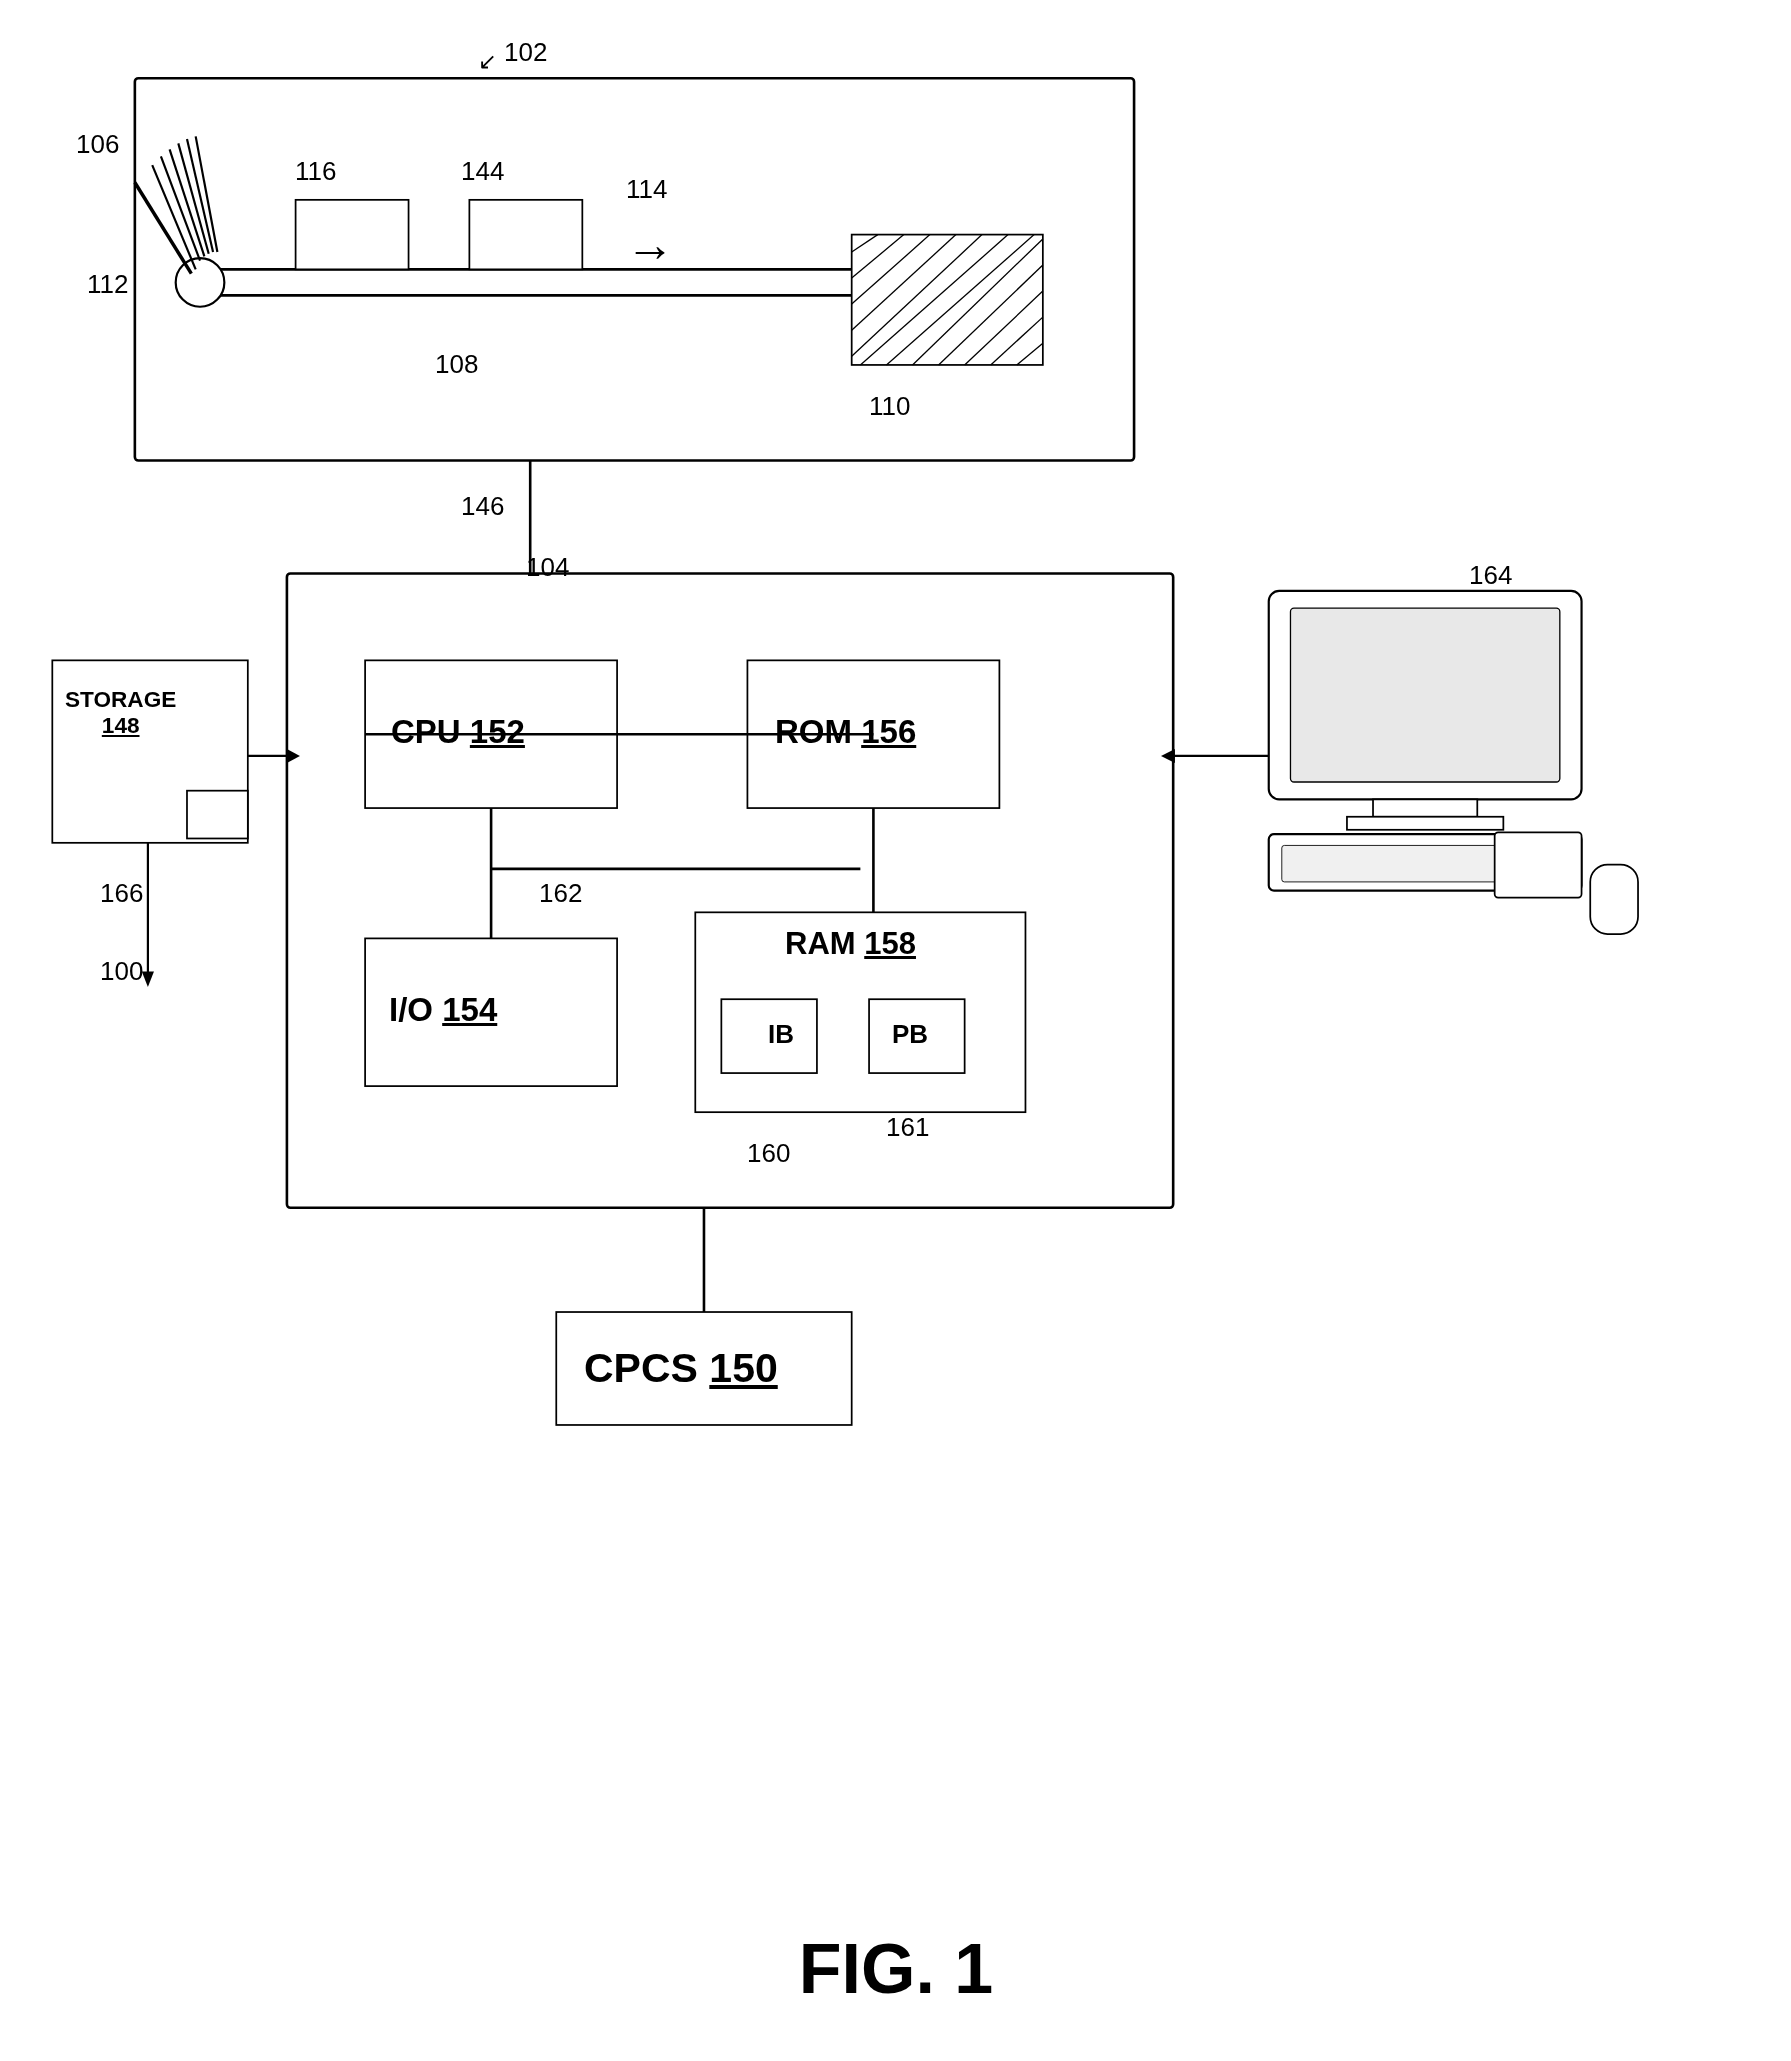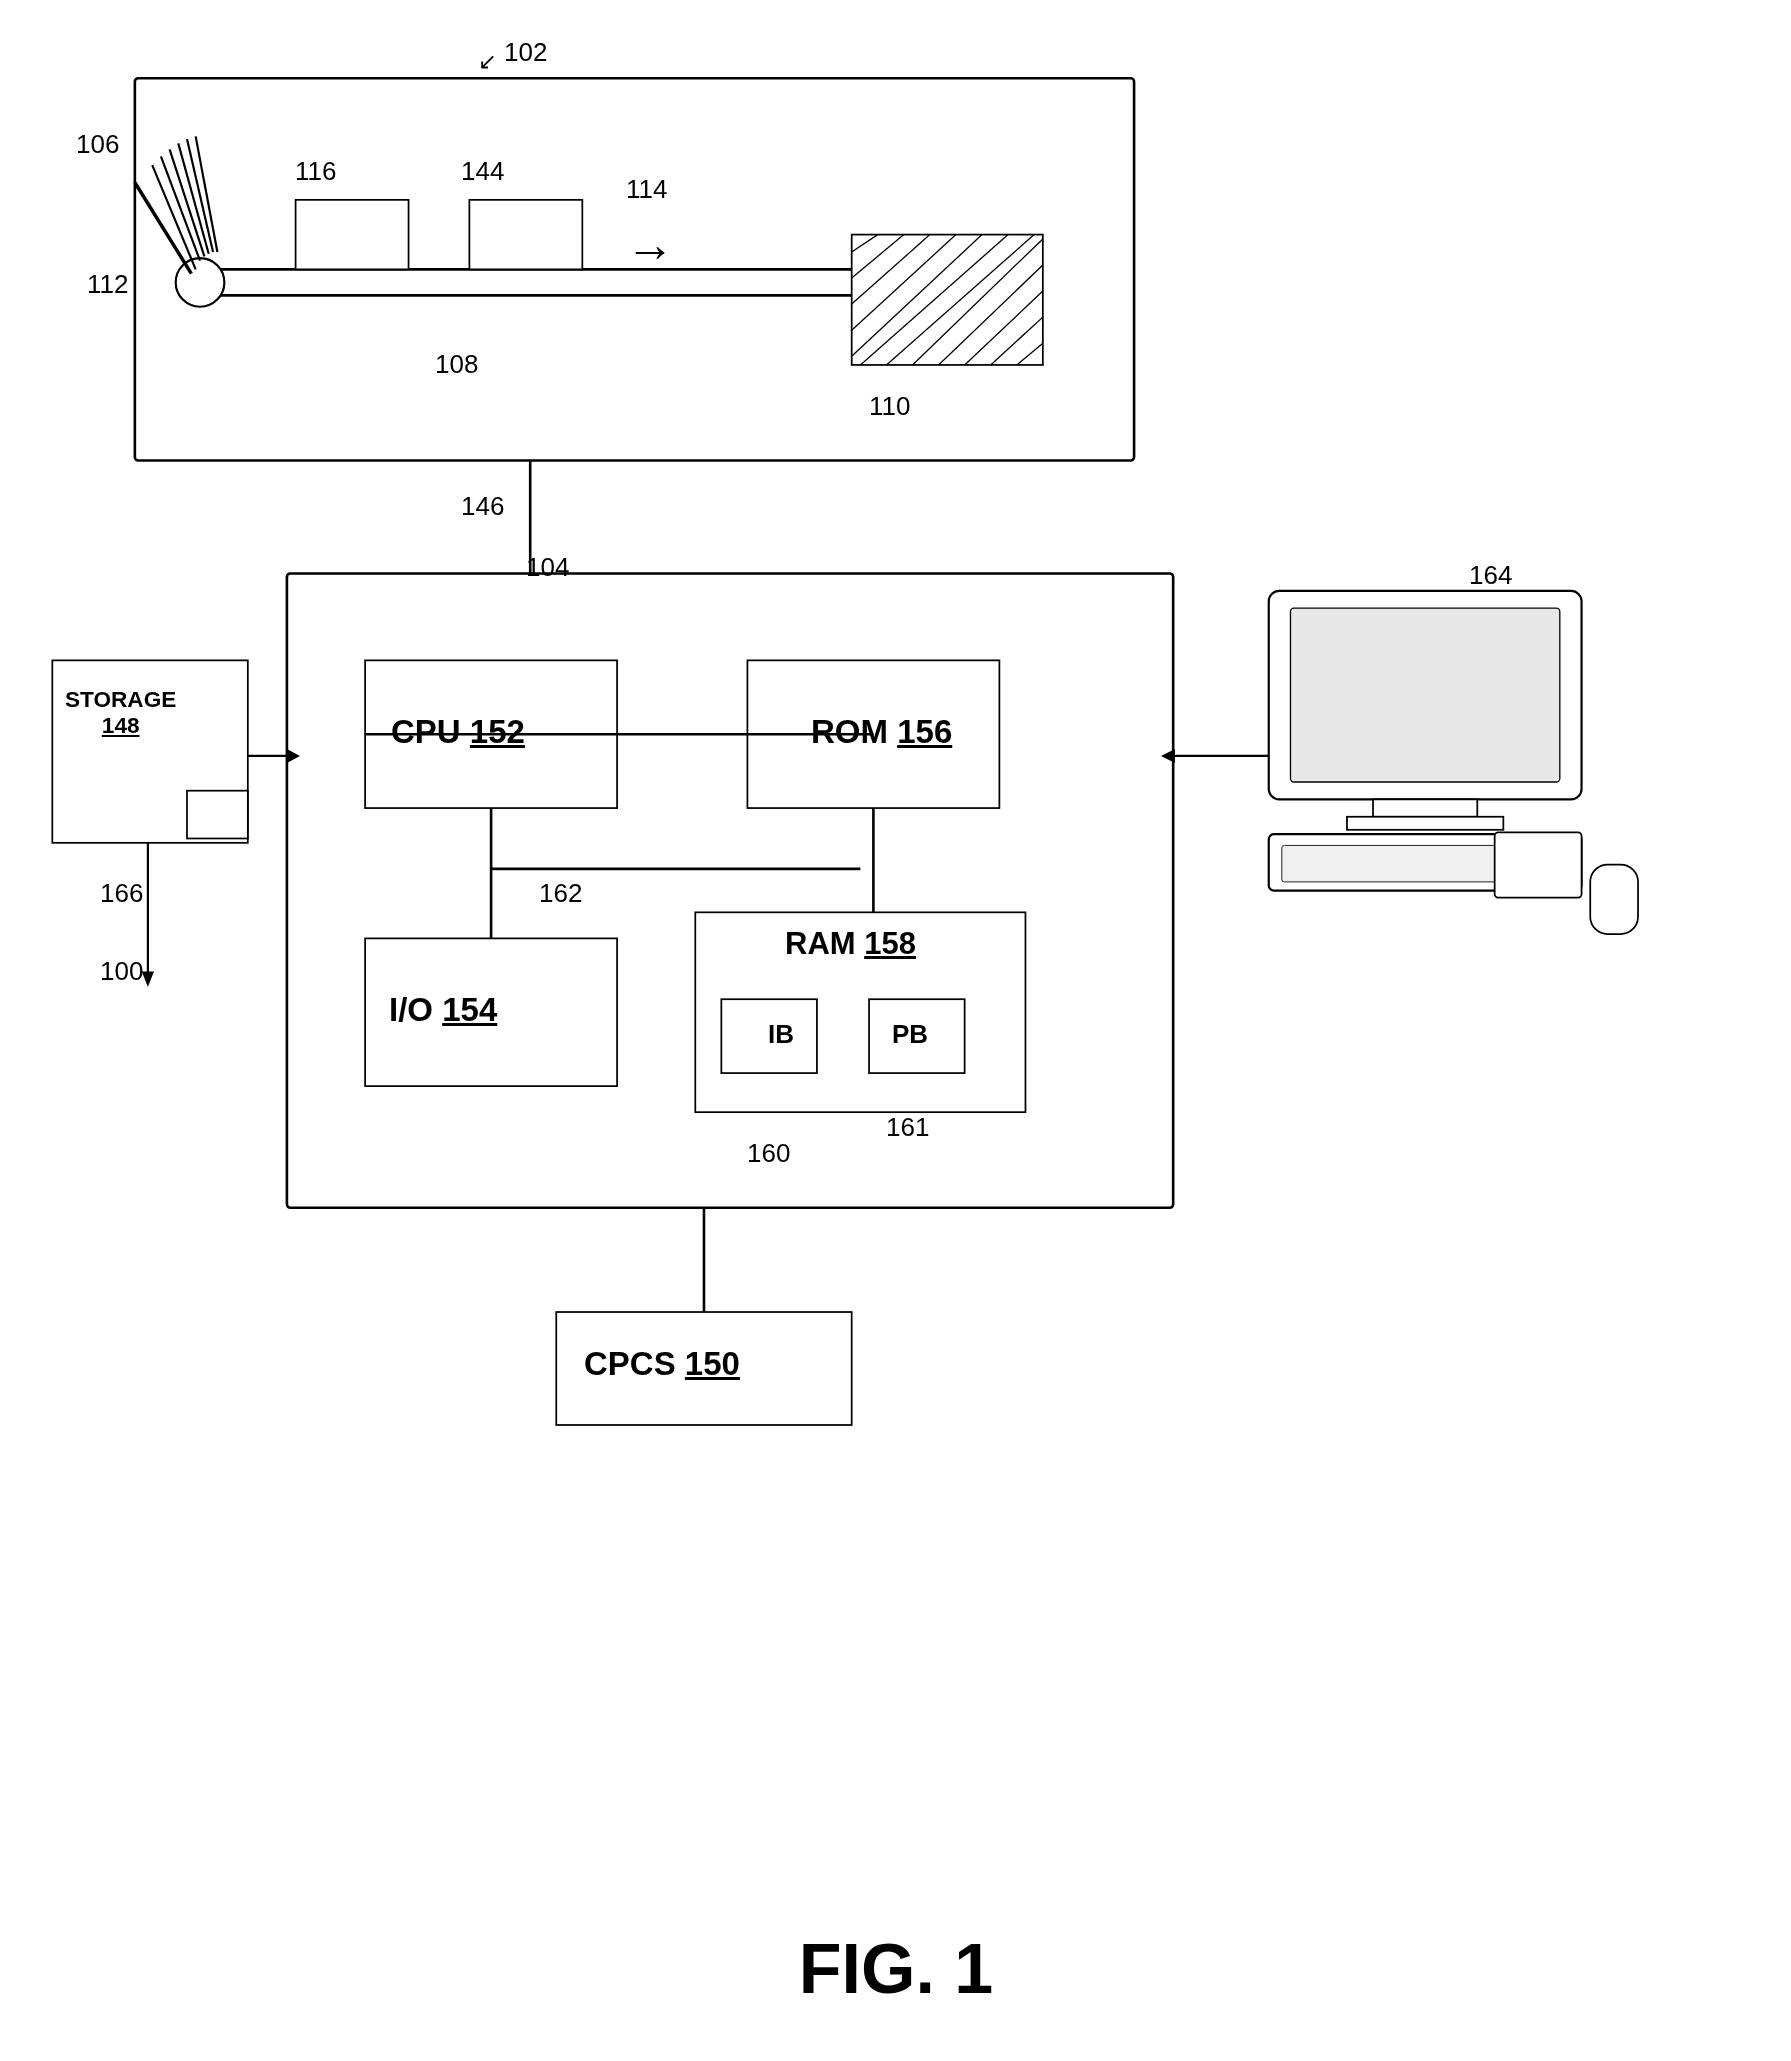--- a/index.html
+++ b/index.html
@@ -172,21 +172,21 @@
   <div class="ref" style="top:391px; left:869px;">110</div>
 
   <div class="ref" style="top:491px; left:461px;">146</div>
 
   <div class="ref" style="top:552px; left:526px;">104</div>
 
   <div style="position:absolute; top:713px; left:391px; font-size:33px; font-weight:bold; font-family:Arial;">
     <span>CPU</span> <u>152</u>
   </div>
 
-  <div style="position:absolute; top:713px; left:775px; font-size:33px; font-weight:bold; font-family:Arial;margin-left:36px;">
+  <div style="position:absolute; top:713px; left:775px; font-size:33px; font-weight:bold; font-family:Arial;">
     <span>ROM</span> <u>156</u>
   </div>
 
   <div class="ref" style="top:878px; left:539px;">162</div>
 
   <div style="position:absolute; top:991px; left:389px; font-size:33px; font-weight:bold; font-family:Arial;">
     <span>I/O</span> <u>154</u>
   </div>
 
   <div style="position:absolute; top:926px; left:756px; font-size:31px; font-weight:bold; font-family:Arial;margin-left:29px;">
@@ -203,21 +203,21 @@
 
   <div style="position:absolute; top:687px; left:65px; font-size:22.6px; font-weight:bold; font-family:Arial; text-align:center;">
     <span>STORAGE</span><br>
     <u>148</u>
   </div>
 
   <div class="ref" style="top:878px; left:100px;">166</div>
 
   <div class="ref" style="top:956px; left:100px;">100</div>
 
-  <div style="position:absolute; top:1345px; left:584px; font-size:33px; font-weight:bold; font-family:Arial;">
+  <div style="position:absolute; top:1345px; left:584px; font-size:41px; font-weight:bold; font-family:Arial;">
     <span>CPCS</span> <u>150</u>
   </div>
 
   <div class="ref" style="top:560px; left:1469px;">164</div>
 
   <div class="fig-caption">FIG. 1</div>
 
 </div>
 
 

